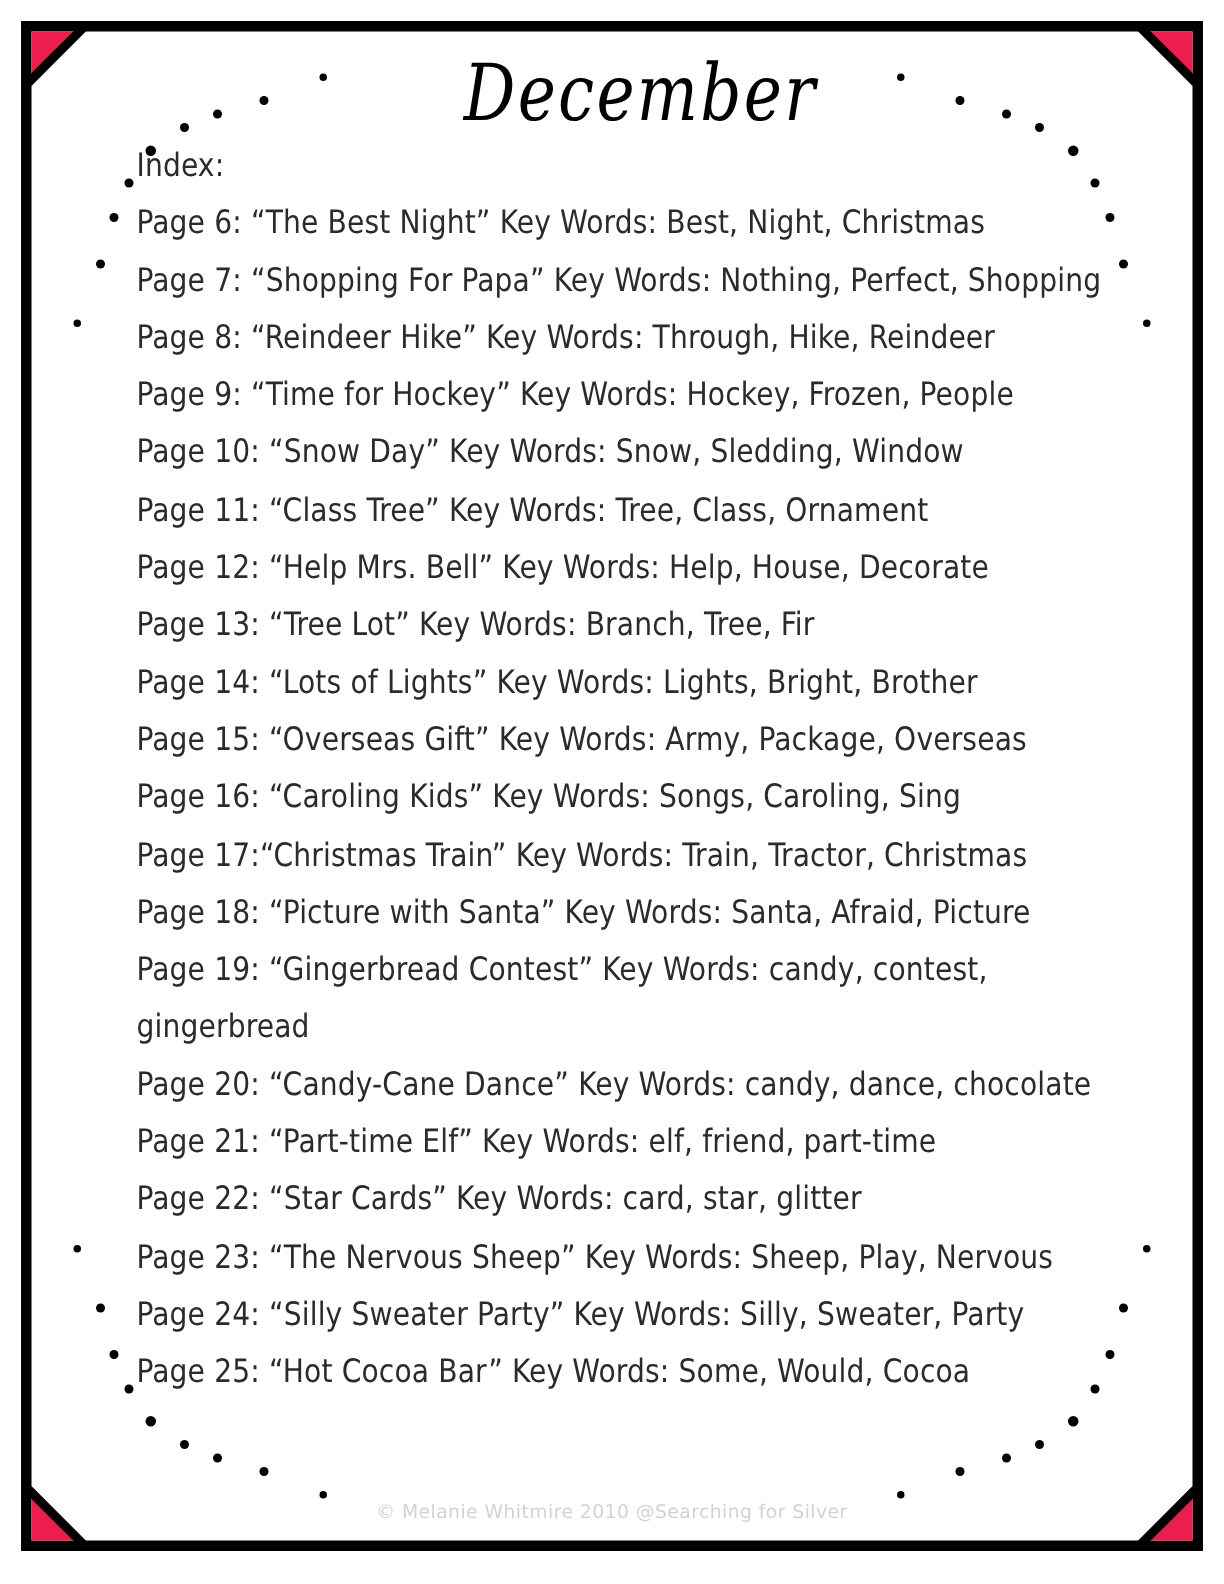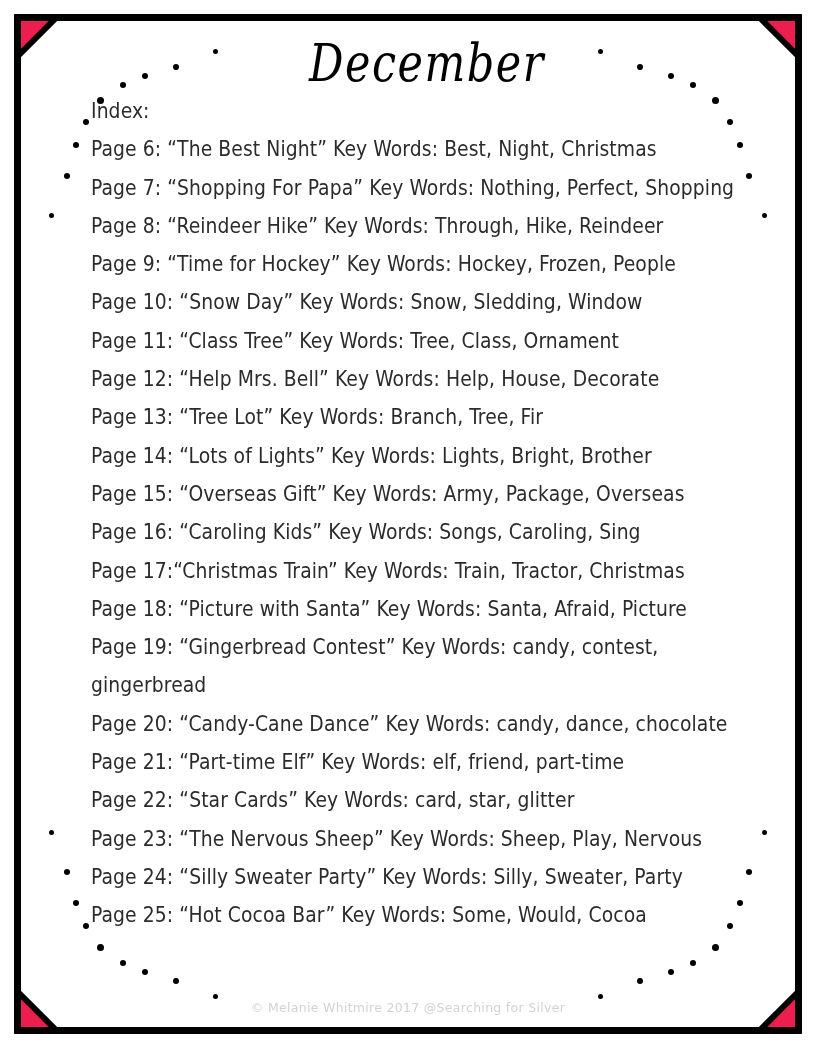--- a/index.html
+++ b/index.html
@@ -232,16 +232,16 @@
             <div class="index-line">Page 21: “Part-time Elf” Key Words: elf, friend, part-time</div>
             <div class="index-line">Page 22: “Star Cards” Key Words: card, star, glitter</div>
             <div class="index-line">Page 23: “The Nervous Sheep” Key Words: Sheep, Play, Nervous</div>
             <div class="index-line">Page 24: “Silly Sweater Party” Key Words: Silly, Sweater, Party</div>
             <div class="index-line">Page 25: “Hot Cocoa Bar” Key Words: Some, Would, Cocoa</div>
           </div>
       </div>
 
     </div>
 
-    <div class="footer">© Melanie Whitmire 2017 @Searching for Silver</div>
+    <div class="footer">© Melanie Whitmire 2010 @Searching for Silver</div>
 
   </div>
 </div>
 
 </body></html>

